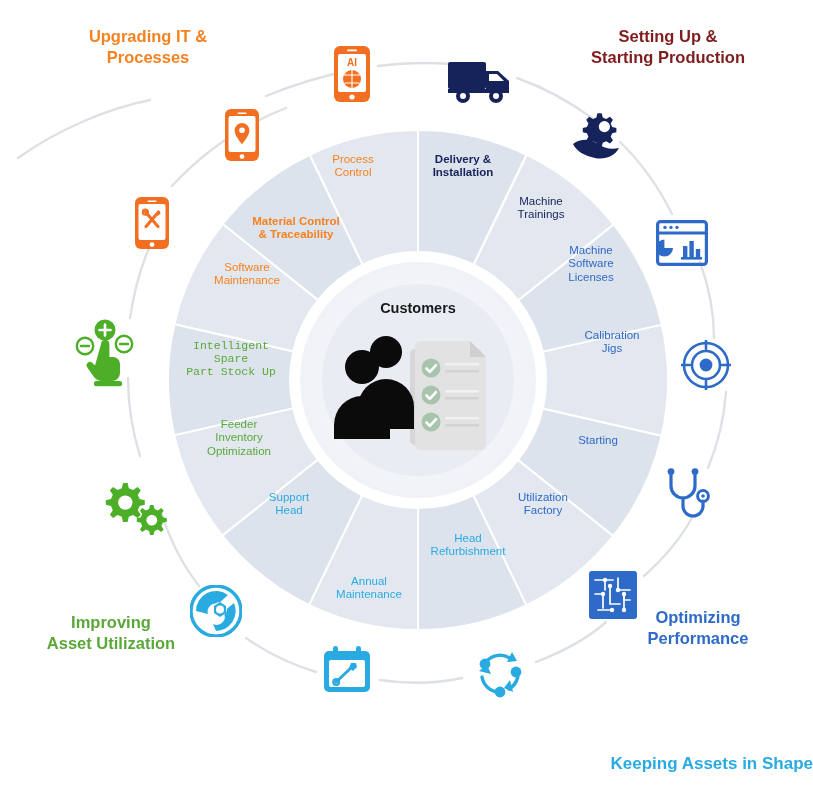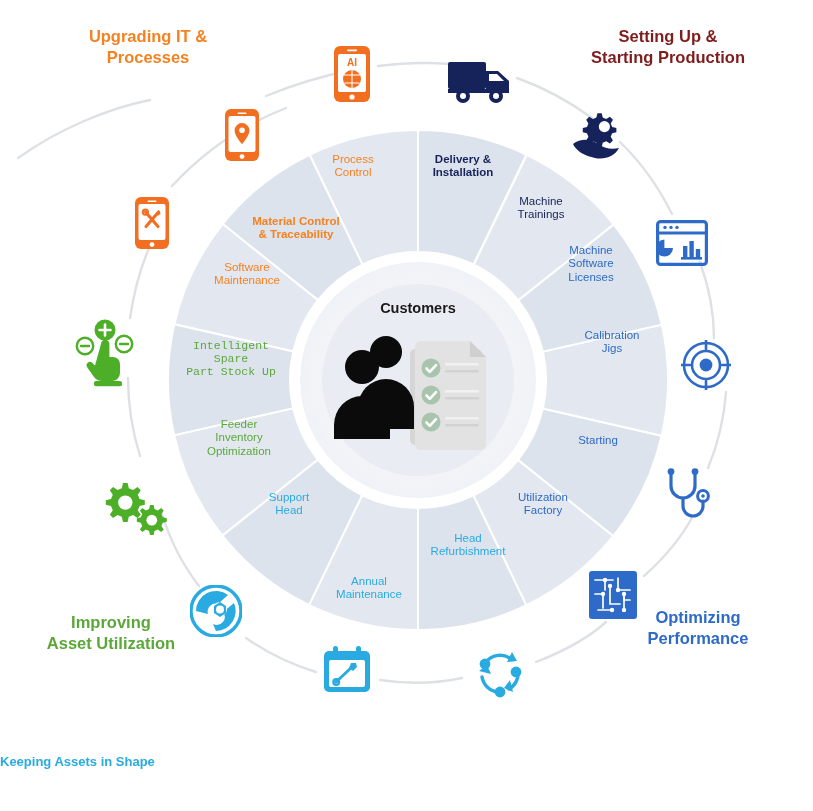--- a/index.html
+++ b/index.html
@@ -19,21 +19,21 @@
     position:absolute;text-align:center;font-weight:bold;
     font-size:16.5px;line-height:1.3;white-space:pre-line;
   }
   .center-title{
     position:absolute;text-align:center;font-weight:bold;
     font-size:14.5px;color:#1a1a1a;width:200px;
   }
   .icon{position:absolute;}
   .icon svg{display:block;}
   .bottom-title{
-    position:absolute;text-align:left;font-weight:bold;font-size:13px;
+    position:absolute;text-align:right;font-weight:bold;font-size:17px;
     width:813px;left:0;
   }
 </style>
 </head>
 <body>
 
 <div class="stage">
 
   <svg class="wheel" viewBox="0 0 813 811">
     <defs>

